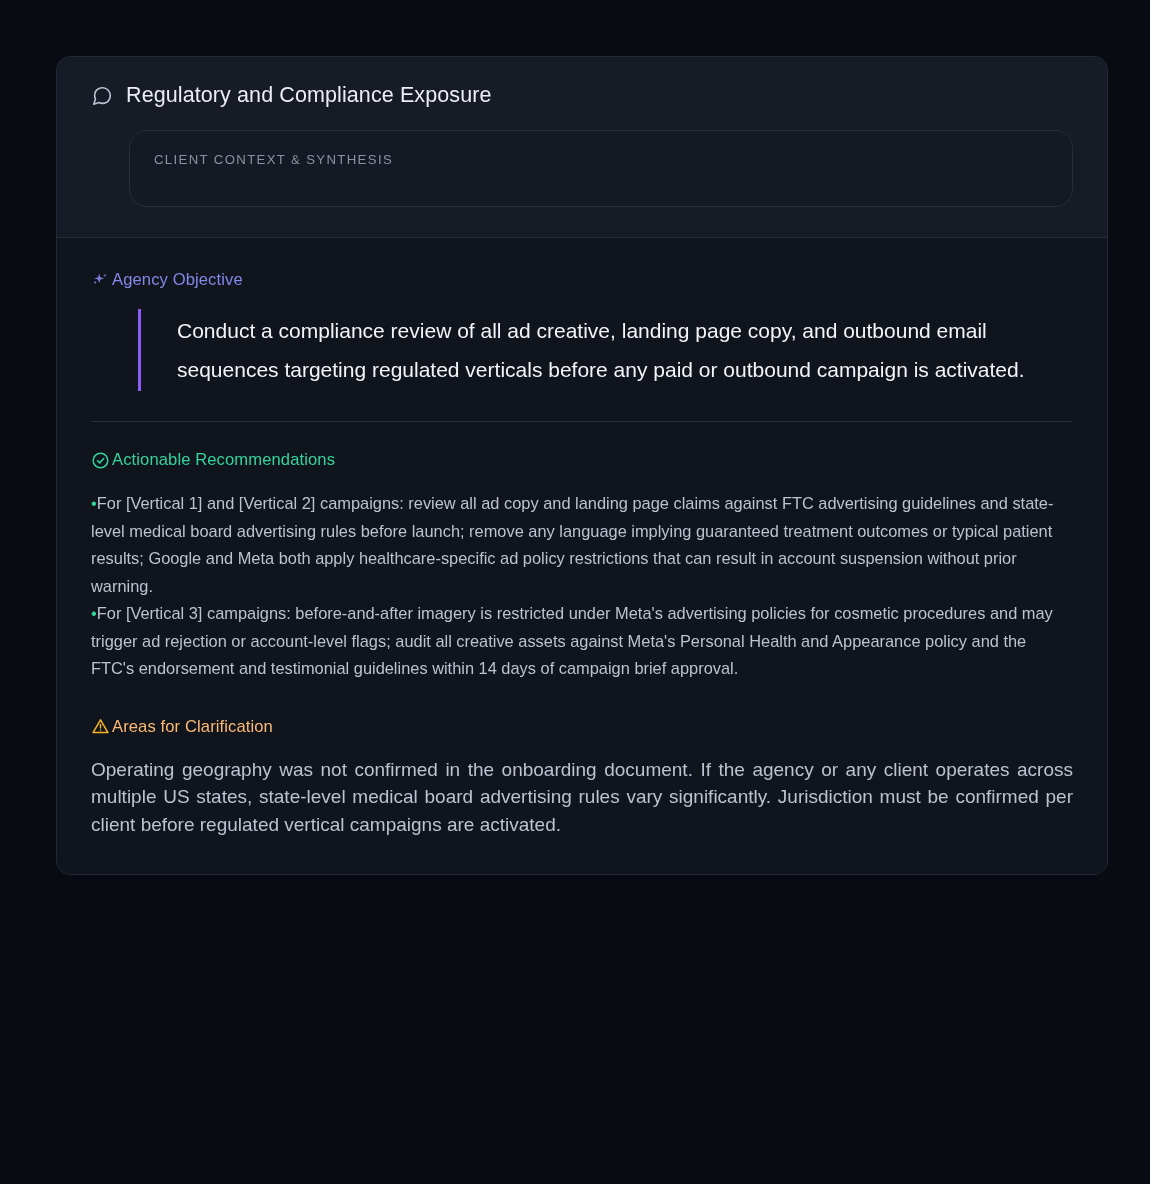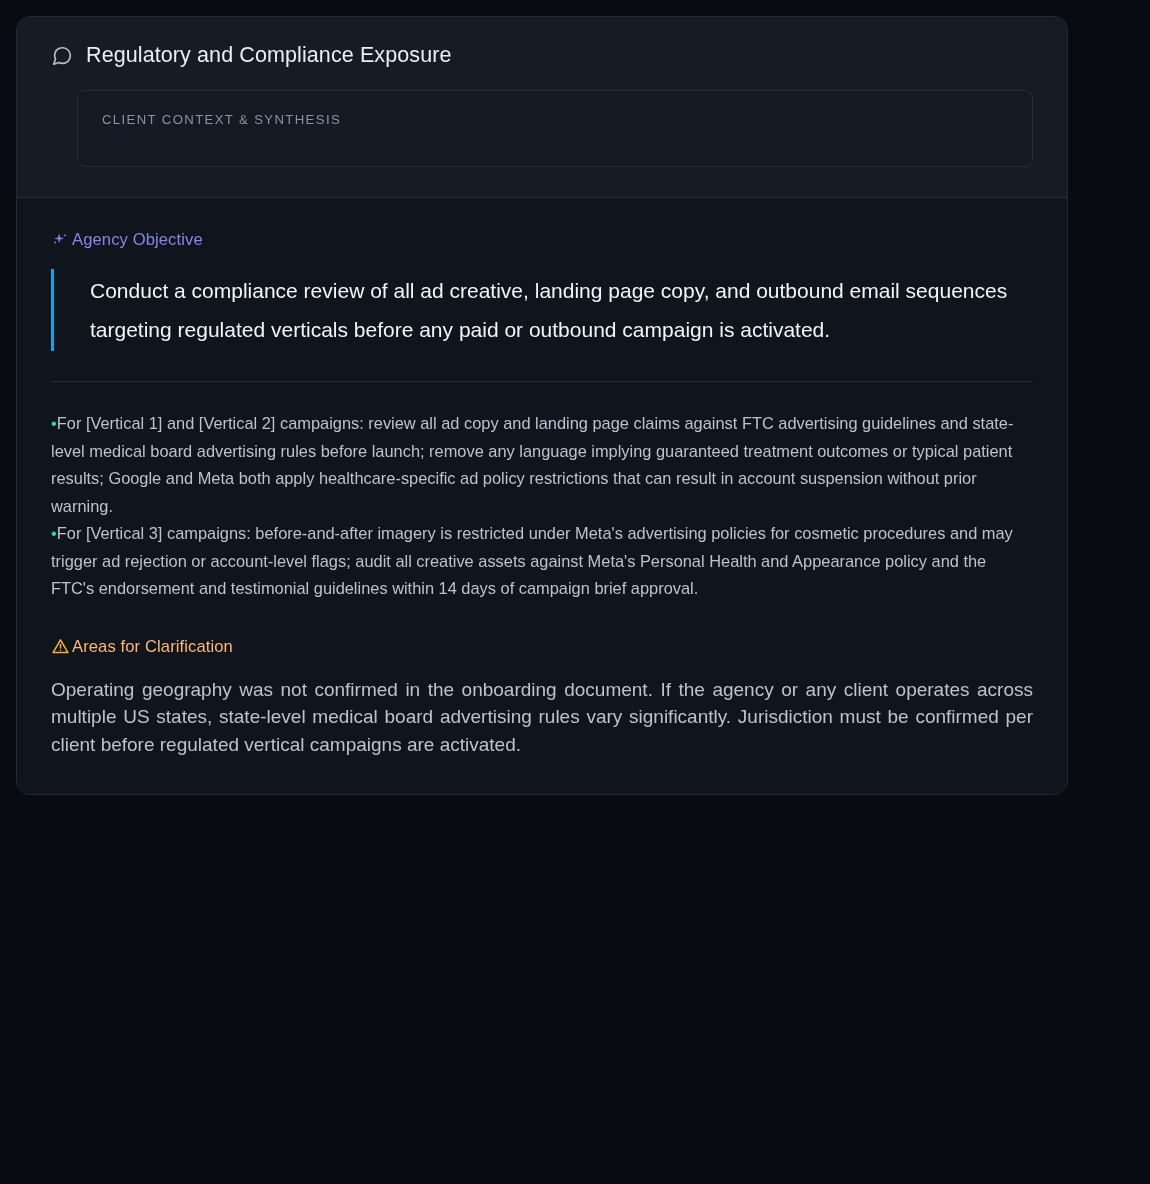--- a/index.html
+++ b/index.html
@@ -10,21 +10,21 @@
     background: #080b12;
     font-family: "Liberation Sans", sans-serif;
     -webkit-font-smoothing: antialiased;
   }
 
   .page {
     position: relative;
     width: 982px;
     height: 1184px;
     background: #080b12;
-    padding: 16px;
+    padding: 56px;
   }
 
   
   .card {
     width: 1052px;
     margin: 0 auto;
     background: #10141d;
     border: 1px solid #232937;
     border-radius: 14px;
     overflow: hidden;
@@ -54,24 +54,24 @@
 
   .card-title {
     font-size: 21.5px;
     font-weight: 400;
     color: #eceef3;
     letter-spacing: 0.1px;
   }
 
   
   .context-box {
-    margin-left: 26px;
+    margin-left: 38px;
     background: #141924;
     border: 1px solid #272d3b;
-    border-radius: 8px;
+    border-radius: 18px;
     padding: 21px 24px 24px 24px;
   }
 
   .context-label {
     font-size: 13.2px;
     letter-spacing: 1.35px;
     color: #8b92a3;
     margin-bottom: 15px;
   }
 
@@ -110,22 +110,23 @@
 
   .sec-reco .sh-icon { color: #34d399; }
   .sec-reco .sh-label { color: #34d399; }
 
   .sec-clar .sh-icon { color: #f5b324; }
   .sec-clar .sh-label { color: #fdba74; }
 
   
   .objective-quote {
     margin-top: 19px;
-    border-left: 3px solid #0ea5e9;
+    border-left: 3px solid #8b5cf6;
     padding: 2px 0 2px 36px;
+    margin-left: 47px;
   }
 
   .objective-text {
     font-size: 21px;
     line-height: 39px;
     color: #f2f4f8;
     font-weight: 400;
   }
 
   .rule {
@@ -194,20 +195,27 @@
         </svg>
         <div class="sh-label">Agency Objective</div>
       </div>
 
       <div class="objective-quote">
         <div class="objective-text">Conduct a compliance review of all ad creative, landing page copy, and outbound email sequences targeting regulated verticals before any paid or outbound campaign is activated.</div>
       </div>
 
       <div class="rule"></div>
 
+      <div class="section-head sec-reco">
+        <svg class="sh-icon" viewBox="0 0 24 24" fill="none" stroke="currentColor" stroke-width="1.9" stroke-linecap="round" stroke-linejoin="round">
+          <circle cx="12" cy="12" r="9.2"></circle>
+          <path d="M8.2 12.2 11 15 16 9.4"></path>
+        </svg>
+        <div class="sh-label">Actionable Recommendations</div>
+      </div>
 
       <div class="reco-list">
 
         <div class="reco-item"><span class="reco-bullet">•</span><span>For [Vertical 1] and [Vertical 2] campaigns: review all ad copy and landing page claims against FTC advertising guidelines and state-level medical board advertising rules before launch; remove any language implying guaranteed treatment outcomes or typical patient results; Google and Meta both apply healthcare-specific ad policy restrictions that can result in account suspension without prior warning.</span></div>
 
         <div class="reco-item"><span class="reco-bullet">•</span><span>For [Vertical 3] campaigns: before-and-after imagery is restricted under Meta's advertising policies for cosmetic procedures and may trigger ad rejection or account-level flags; audit all creative assets against Meta's Personal Health and Appearance policy and the FTC's endorsement and testimonial guidelines within 14 days of campaign brief approval.</span></div>
 
       </div>
 
       <div class="clar-wrap">

